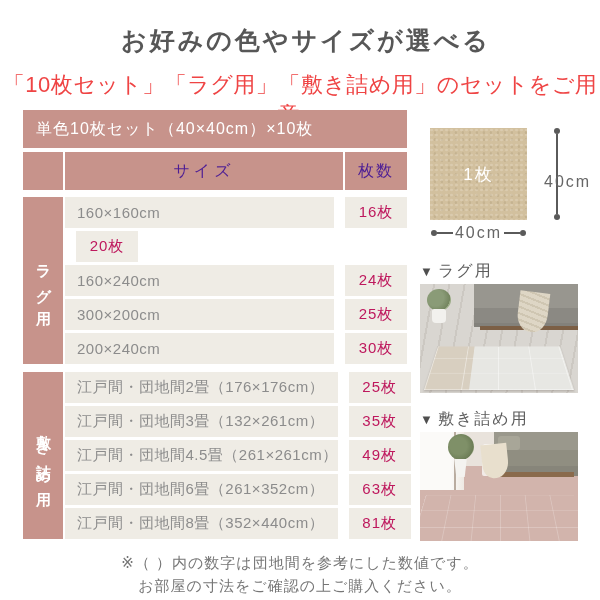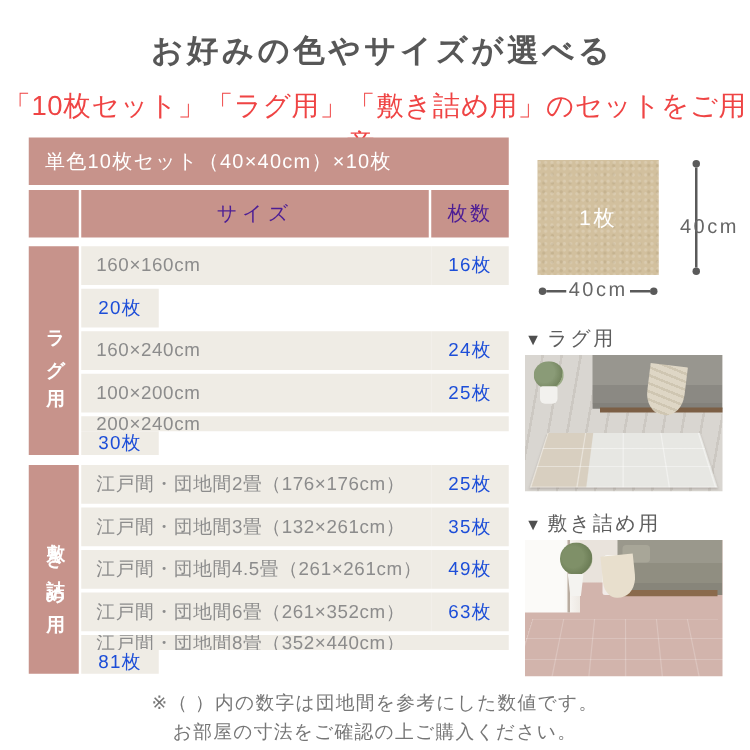--- a/index.html
+++ b/index.html
@@ -35,28 +35,28 @@
   .tsection.first { margin-top:7px; }
   .tsection.second { margin-top:8px; }
   .vlabel {
     width:40px; background:#c7938b; color:#fff;
     writing-mode:vertical-rl; text-orientation:upright;
     display:flex; align-items:center; justify-content:center;
     font-size:15px; letter-spacing:6px; font-weight:bold;
   }
   .rows { flex:1; display:flex; flex-direction:column; margin-left:2px; }
   .trow { display:flex; height:31px; margin-bottom:3px; }
-  .trow:last-child { margin-bottom:0;flex-direction:column; }
+  .trow:last-child { margin-bottom:0; }
   .cell-size {
     flex:1; background:#efece5; color:#8c8c8c; font-size:15px;
     display:flex; align-items:center; padding-left:12px; letter-spacing:0.5px;
     white-space:nowrap; overflow:hidden;
   }
   .cell-count {
-    width:62px; margin-left:0; background:#efece5; color:#1d4ed8;
+    width:62px; margin-left:11px; background:#efece5; color:#be185d;
     font-size:15px; display:flex; align-items:center; justify-content:center;
     letter-spacing:1px;
   }
   
   .right-col { position:absolute; left:420px; top:110px; width:158px; }
   .diagram { position:relative; height:148px; }
   .tile {
     position:absolute; left:10px; top:18px; width:97px; height:92px;
     background:
       radial-gradient(circle at 30% 40%, rgba(255,255,255,.18) 1px, transparent 1.6px),
@@ -160,21 +160,21 @@
           <div class="cell-count">16枚</div>
         </div>
         <div class="trow">
           <div class="cell-count">20枚</div>
         </div>
         <div class="trow">
           <div class="cell-size">160×240cm</div>
           <div class="cell-count">24枚</div>
         </div>
         <div class="trow">
-          <div class="cell-size">100×200cm</div>
+          <div class="cell-size">300×200cm</div>
           <div class="cell-count">25枚</div>
         </div>
         <div class="trow">
           <div class="cell-size">200×240cm</div>
           <div class="cell-count">30枚</div>
         </div>
       </div>
   </div>
 
   <div class="tsection second">

